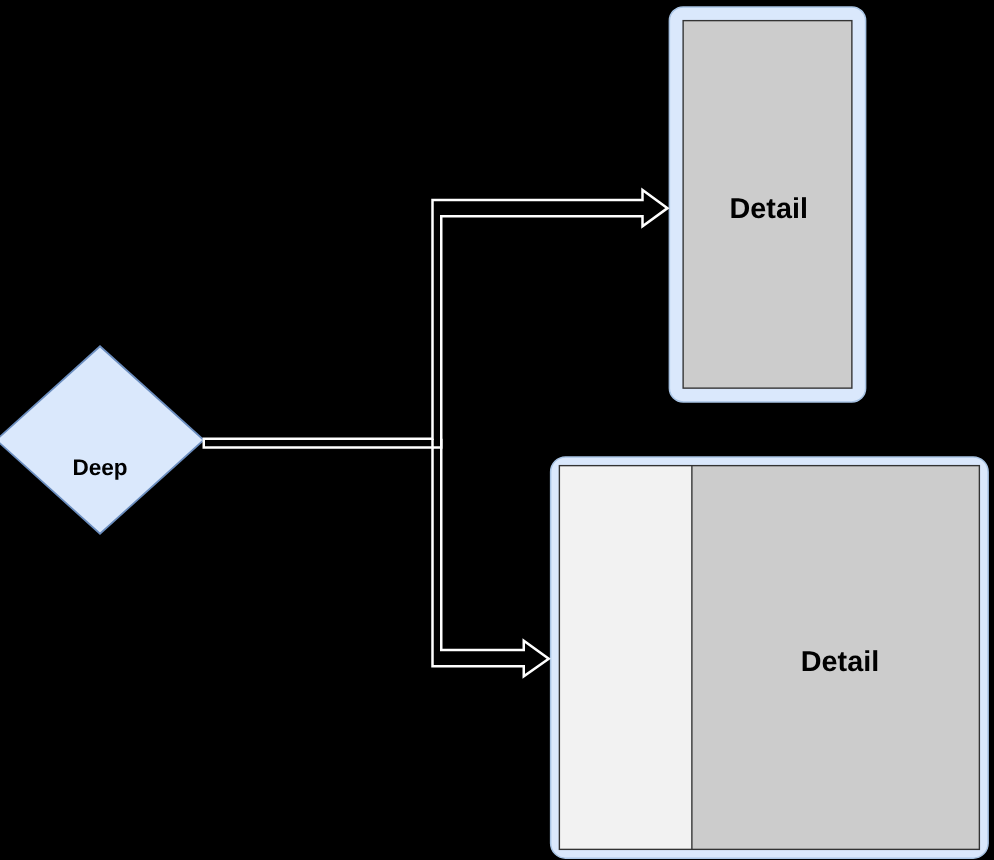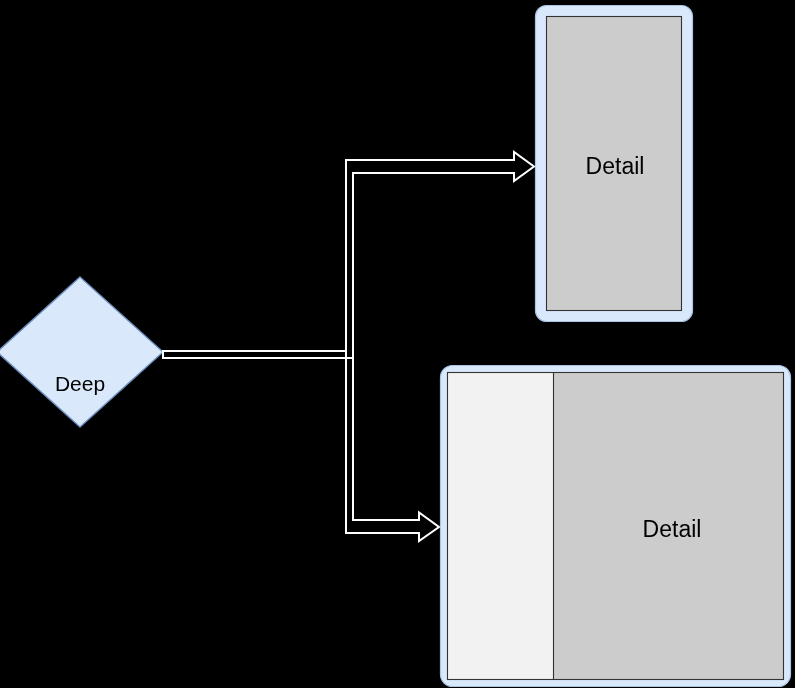--- a/index.html
+++ b/index.html
@@ -27,27 +27,28 @@
     overflow: visible;
   }
   .node-label {
     position: absolute;
     color: #000000;
     font-family: "Liberation Sans", sans-serif;
     text-align: center;
     white-space: pre;
     line-height: 1.18;
     pointer-events: none;
+    font-weight: bold;
   }
   
   #deeplink-label {
     left: 20px;
     top: 322px;
     width: 120px;
-    font-size: 21px;
+    font-size: 18px;
   }
   
   #phone-detail-label {
     left: 545px;
     top: 153px;
     width: 140px;
     font-size: 23px;
   }
   
   #tablet-list-label {

